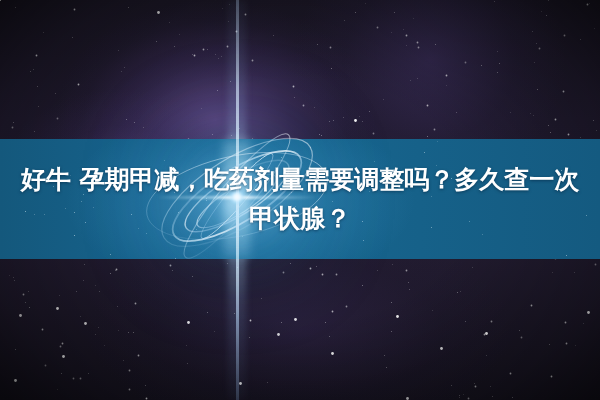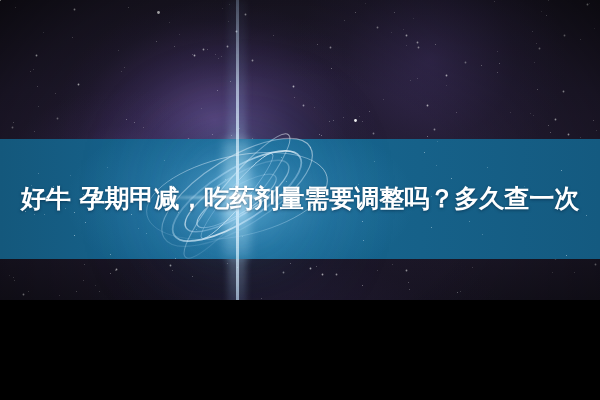--- a/index.html
+++ b/index.html
@@ -3,21 +3,21 @@
 <meta charset="utf-8">
 <style>
   html, body {
     margin: 0;
     padding: 0;
     background: #000;
   }
   #stage {
     position: relative;
     width: 600px;
-    height: 300px;
+    height: 400px;
     overflow: hidden;
     font-family: "DejaVu Sans", "Liberation Sans", sans-serif;
     background: #c2410c;
   }
 
   
   .layer { position: absolute; inset: 0; }
 
   #sky-base {
     background:
@@ -299,15 +299,16 @@
       <ellipse cx="0" cy="0" rx="92" ry="40" fill="none" stroke="url(#rg3)" stroke-width="0.9"></ellipse>
     </g>
   </svg>
 
   <div id="flare-glow"></div>
   <div id="flare-h"></div>
   <div id="flare-core"></div>
 
   <div id="headline">
     <div class="hl-line l1">好牛 孕期甲减，吃药剂量需要调整吗？多久查一次</div>
+    <div class="hl-line l2">甲状腺？</div>
   </div>
 
 </div>
 
 </body></html>

